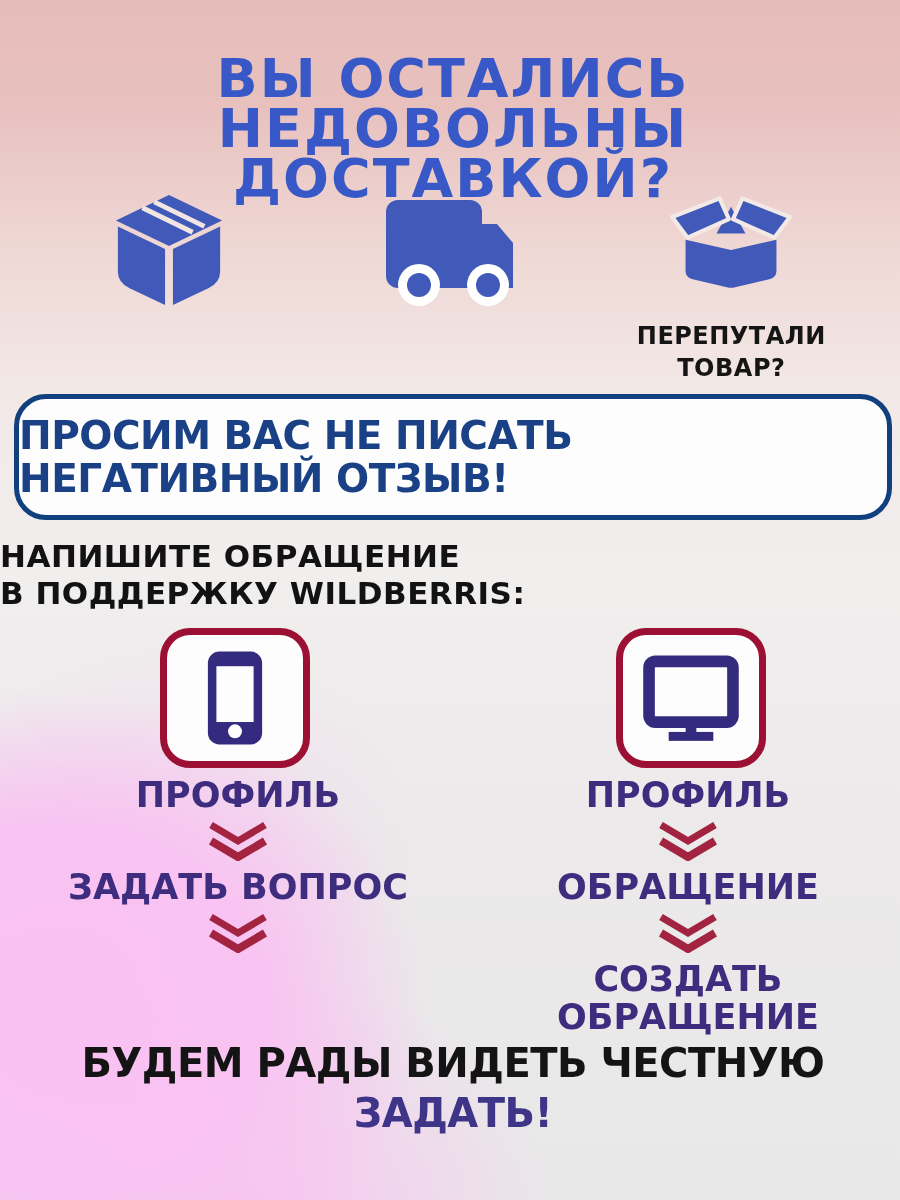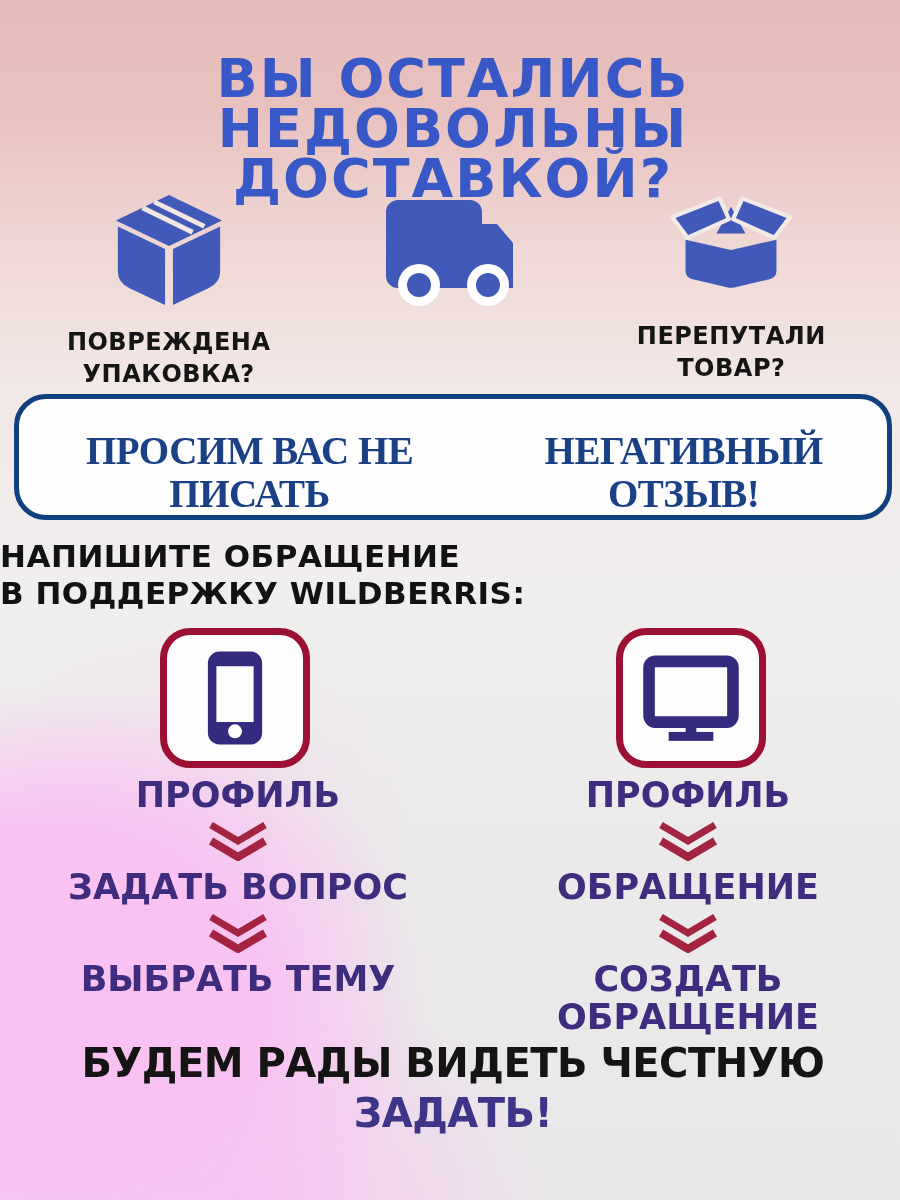--- a/index.html
+++ b/index.html
@@ -36,24 +36,23 @@
   .issue-label{
     margin-top:14px;
     font-size:24px;font-weight:bold;color:#151515;
     text-align:center;line-height:32px;letter-spacing:0.5px;
     white-space:pre-line;
   }
   .banner{
     position:absolute;top:394px;left:14px;right:14px;height:116px;
     background:#fdfdfd;
     border:5px solid #10407e;border-radius:32px;
-    display:flex;justify-content:center;align-items:flex-end;
+    display:flex;flex-direction:column;justify-content:center;align-items:flex-start;
     color:#1a4185;font-size:39px;font-weight:bold;line-height:43px;letter-spacing:-0.5px;
     text-align:center;
-    font-family:Liberation Serif, serif;
   }
   .support-note{
     position:absolute;top:538px;left:0;right:0;
     text-align:left;color:#121212;
     font-size:31px;font-weight:bold;line-height:37px;letter-spacing:0.5px;
   }
   .device-card{
     position:absolute;top:628px;
     width:136px;height:126px;
     background:#fdfdfd;
@@ -92,22 +91,20 @@
   <div class="issues">
 
     <div class="issue">
       <svg width="118" height="122" viewBox="0 0 120 118">
         <polygon points="60,2 114,28 60,54 6,28" fill="#4159b8"></polygon>
         <line x1="33" y1="15" x2="84" y2="40" stroke="#f1e6e4" stroke-width="5"></line>
         <line x1="45" y1="9" x2="96" y2="34" stroke="#f1e6e4" stroke-width="5"></line>
         <path d="M8 34 L56 57 L56 114 L20 97 Q8 91 8 80 Z" fill="#4159b8"></path>
         <path d="M112 34 L64 57 L64 114 L100 97 Q112 91 112 80 Z" fill="#4159b8"></path>
       </svg>
-      <div class="issue-label">ПОВРЕЖДЕНА
-УПАКОВКА?</div>
     </div>
 
     <div class="issue">
       <svg width="132" height="120" viewBox="0 0 132 116">
         <rect x="2" y="8" width="96" height="88" rx="12" fill="#4159b8"></rect>
         <path d="M98 32 L113 32 L129 51 L129 96 L98 96 Z" fill="#4159b8"></path>
         <circle cx="35" cy="93" r="21" fill="#ffffff"></circle>
         <circle cx="35" cy="93" r="12" fill="#4159b8"></circle>
         <circle cx="104" cy="93" r="21" fill="#ffffff"></circle>
         <circle cx="104" cy="93" r="12" fill="#4159b8"></circle>
@@ -157,21 +154,20 @@
     <div class="flow-step">ПРОФИЛЬ</div>
     <svg class="chevron" width="64" height="40" viewBox="0 0 64 40">
       <polyline points="5,4 32,20 59,4" fill="none" stroke="#a22441" stroke-width="7"></polyline>
       <polyline points="5,20 32,36 59,20" fill="none" stroke="#a22441" stroke-width="8"></polyline>
     </svg>
     <div class="flow-step">ЗАДАТЬ ВОПРОС</div>
     <svg class="chevron" width="64" height="40" viewBox="0 0 64 40">
       <polyline points="5,4 32,20 59,4" fill="none" stroke="#a22441" stroke-width="7"></polyline>
       <polyline points="5,20 32,36 59,20" fill="none" stroke="#a22441" stroke-width="8"></polyline>
     </svg>
-    <div class="flow-step">ВЫБРАТЬ ТЕМУ</div>
   </div>
 
   <div class="flow right">
     <div class="flow-step">ПРОФИЛЬ</div>
     <svg class="chevron" width="64" height="40" viewBox="0 0 64 40">
       <polyline points="5,4 32,20 59,4" fill="none" stroke="#a22441" stroke-width="7"></polyline>
       <polyline points="5,20 32,36 59,20" fill="none" stroke="#a22441" stroke-width="8"></polyline>
     </svg>
     <div class="flow-step">ОБРАЩЕНИЕ</div>
     <svg class="chevron" width="64" height="40" viewBox="0 0 64 40">

